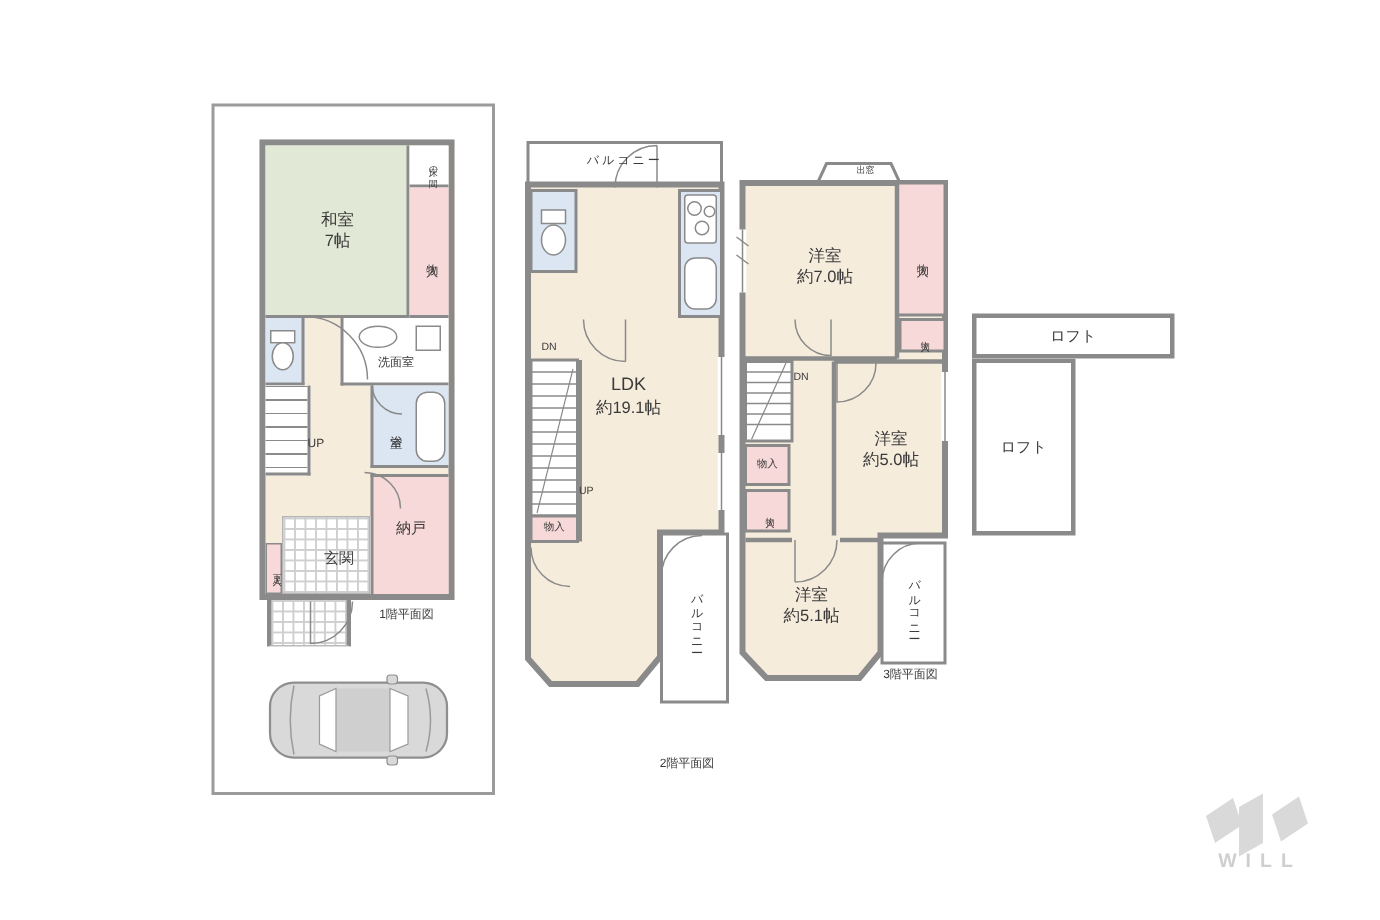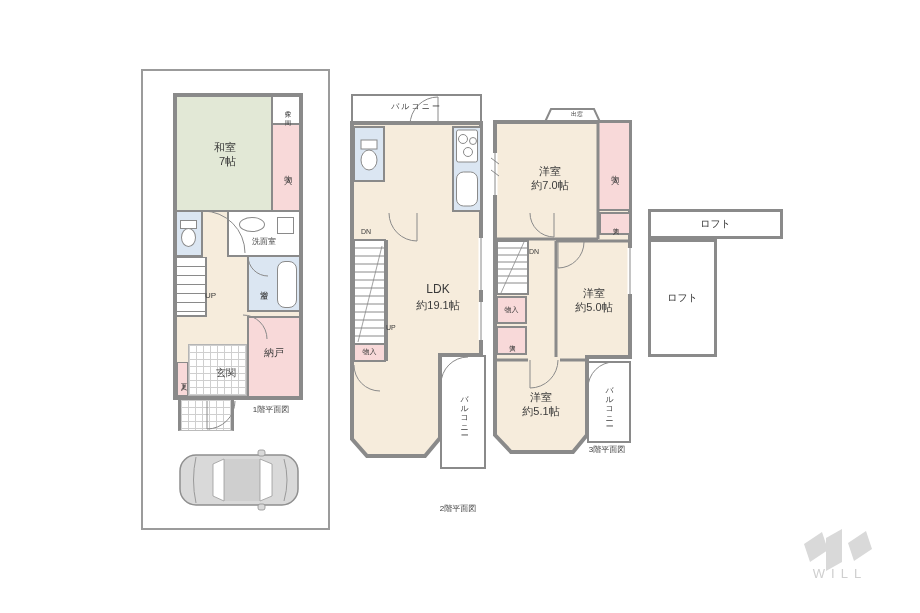--- a/index.html
+++ b/index.html
@@ -61,21 +61,21 @@
 
   <svg class="abs" style="left:173px;top:93px;" width="135" height="350" viewBox="0 0 135 350">
     <g class="nofill s-wall s1">
       <path d="M34 308 V336 A28 28 0 0 0 62 308"></path>
       <path d="M30 118 A42 42 0 0 1 72 160"></path>
       <path d="M75 163 A20 20 0 0 0 95 183"></path>
       <path d="M70 222 A24 24 0 0 1 94 246"></path>
     </g>
   </svg>
 
-  <div class="lbl ctr sz11" style="left:177px;top:132px;width:96px;height:44px;text-align:right;">
+  <div class="lbl ctr sz11" style="left:177px;top:132px;width:96px;height:44px;">
     <div>
         <div>和室</div>
          <div>7帖</div>
       </div>
   </div>
   <div class="lbl ctr sz6" style="left:273px;top:97px;width:28px;height:28px;">
     <span class="vtx">床の間</span>
   </div>
   <div class="lbl ctr sz8" style="left:273px;top:130px;width:28px;height:80px;">
     <span class="vtx">物入</span>
@@ -133,21 +133,21 @@
         <path d="M14 277 A26 26 0 0 0 40 303"></path>
         <path d="M101 296 A27 27 0 0 1 128 269"></path>
       </g>
     </g>
   </svg>
 
   <div class="lbl ctr sz8" style="left:352px;top:100px;width:129px;height:14px;letter-spacing:2px;">バルコニー</div>
   <div class="lbl sz7" style="left:361px;top:227px;">DN</div>
   <div class="lbl sz7" style="left:386px;top:323px;">UP</div>
   <div class="lbl ctr sz7" style="left:354px;top:345px;width:31px;height:13px;">物入</div>
-  <div class="lbl ctr sz11" style="left:388px;top:246px;width:100px;height:36px;margin-top:33px;">
+  <div class="lbl ctr sz11" style="left:369px;top:246px;width:100px;height:36px;">
     <div>
         <div class="sz12">LDK</div>
          <div>約19.1帖</div>
       </div>
   </div>
   <div class="lbl ctr sz8" style="left:455px;top:378px;width:17px;height:65px;">
     <span class="vtx">バルコニー</span>
   </div>
   <div class="cap" style="left:428px;top:472px;width:60px;margin-top:31px;">2階平面図</div>
 
@@ -224,15 +224,15 @@
     <span>ロフト</span>
   </div>
 
   <svg class="abs" style="left:802px;top:528px;" width="76" height="44" viewBox="0 0 76 44">
     <g>
       <polygon points="2,16 20,4 26,22 8,34" class="f-logo"></polygon>
       <polygon points="24,10 40,1 40,34 24,43" class="f-logo"></polygon>
       <polygon points="46,15 64,3 70,21 52,33" class="f-logo"></polygon>
     </g>
   </svg>
-  <div class="lbl ctr" style="left:798px;top:566px;width:84px;height:16px;font-size:13px;letter-spacing:6px;color:#cfcfcf;font-weight:normal;">WILL</div>
+  <div class="lbl ctr" style="left:798px;top:566px;width:84px;height:16px;font-size:13px;letter-spacing:6px;color:#cfcfcf;font-weight:bold;">WILL</div>
 
 </div>
 
 </body></html>

